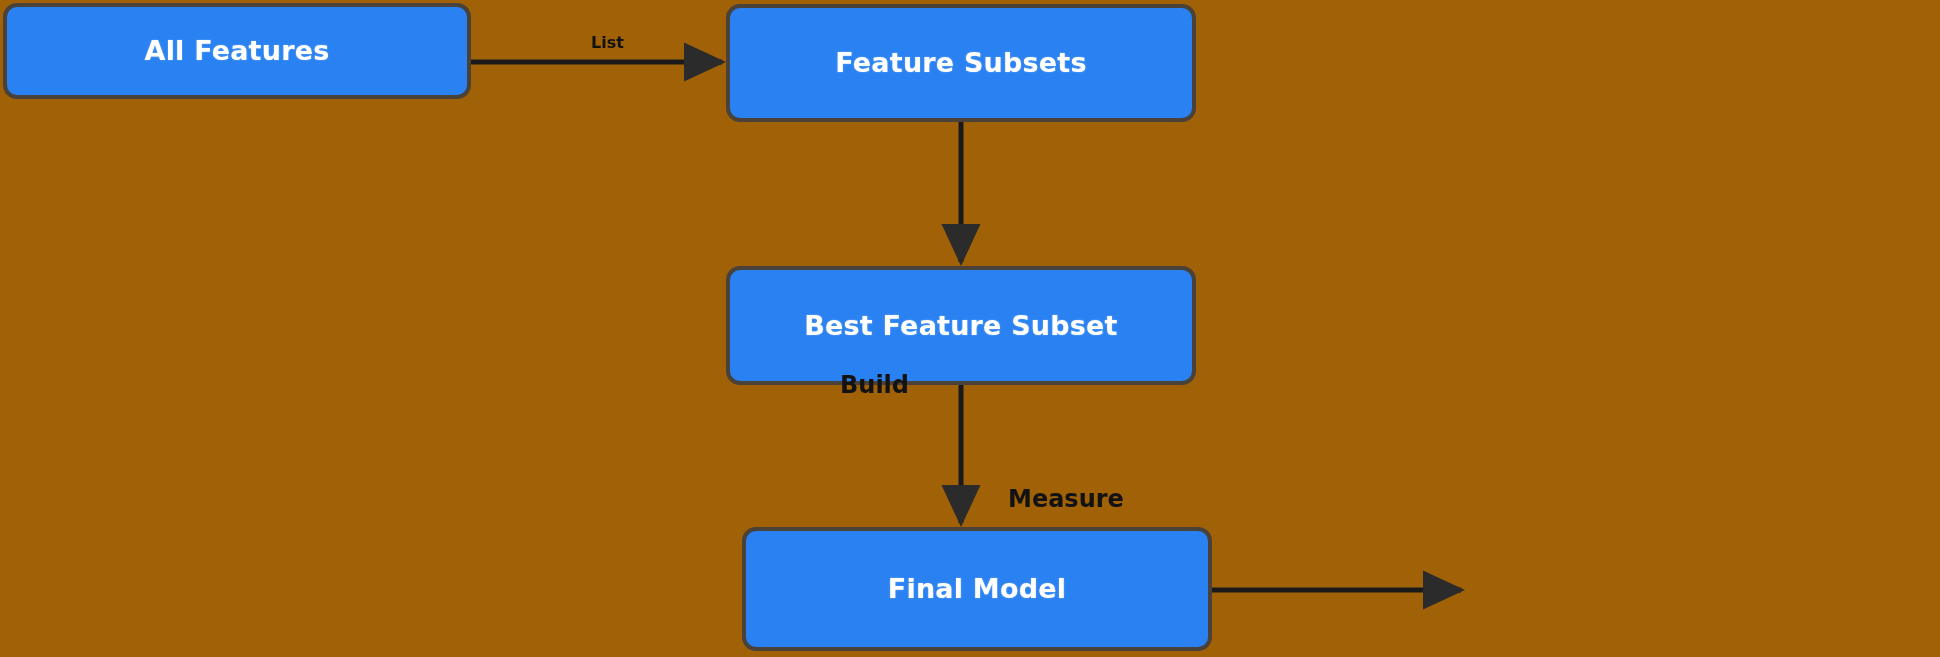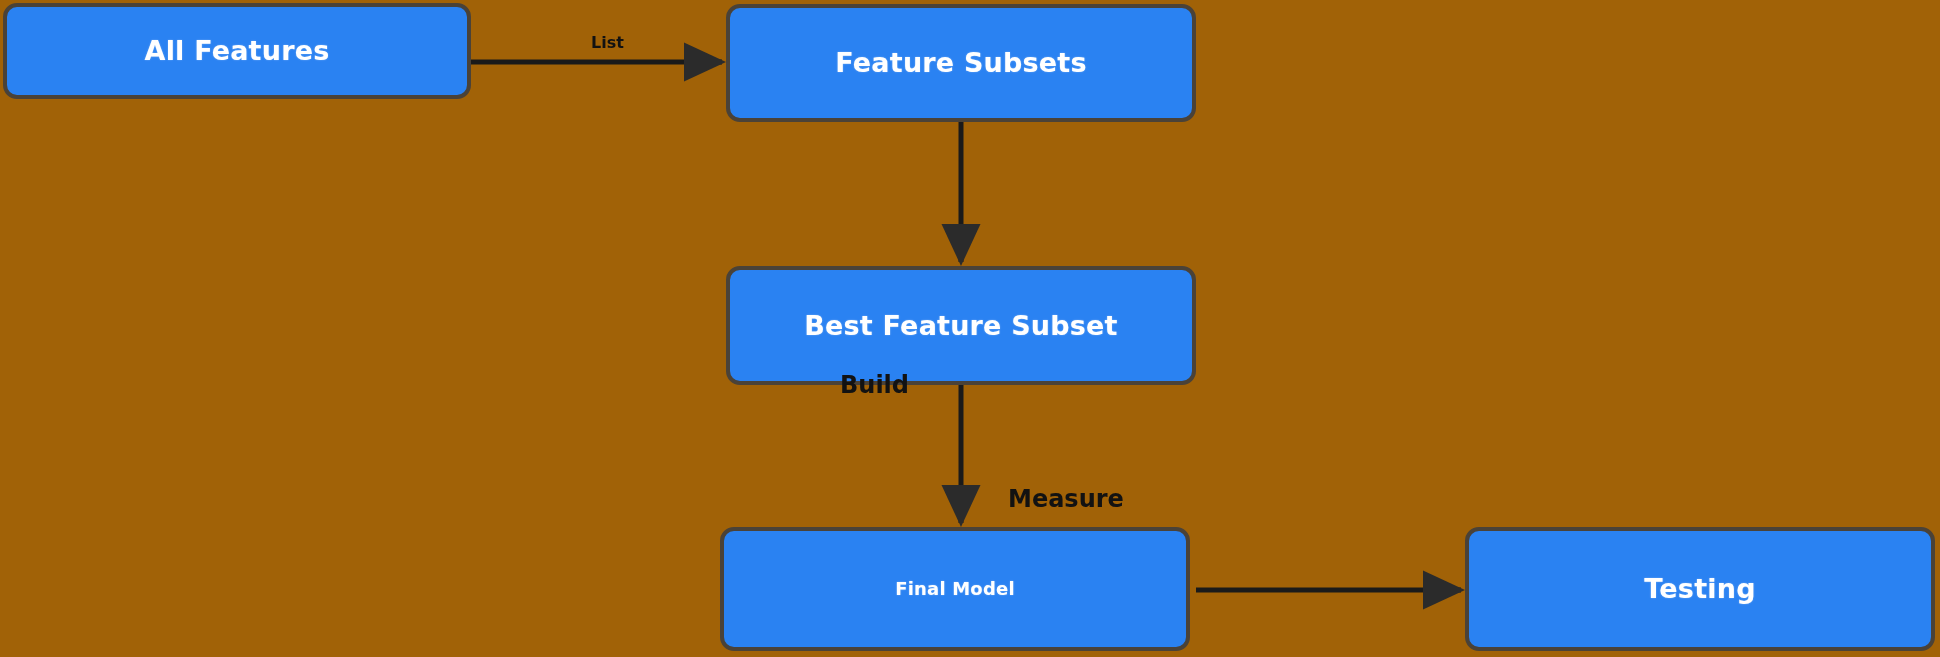--- a/index.html
+++ b/index.html
@@ -77,27 +77,24 @@
   </div>
 
   <div class="node" id="node-best-feature-subset" style="left: 726px; top: 266px; width: 470px; height: 119px; font-size: 27px; background: rgb(42, 130, 242); border-color: rgb(74, 66, 56); color: rgb(255, 255, 255);">
     <span class="node-label">Best Feature Subset</span>
   </div>
 
   <div class="node" id="node-feature-subsets" style="left: 726px; top: 4px; width: 470px; height: 118px; font-size: 27px; background: rgb(42, 130, 242); border-color: rgb(74, 66, 56); color: rgb(255, 255, 255);">
     <span class="node-label">Feature Subsets</span>
   </div>
 
-  <div class="node" id="node-final-model" style="left: 720px; top: 527px; width: 470px; height: 124px; font-size: 18px; background: rgb(42, 130, 242); border-color: rgb(74, 66, 56); color: rgb(255, 255, 255);">
+  <div class="node" id="node-final-model" style="left: 742px; top: 527px; width: 470px; height: 124px; font-size: 27px; background: rgb(42, 130, 242); border-color: rgb(74, 66, 56); color: rgb(255, 255, 255);">
     <span class="node-label">Final Model</span>
   </div>
 
-  <div class="node" id="node-testing" style="left: 1465px; top: 527px; width: 470px; height: 124px; font-size: 27px; background: rgb(42, 130, 242); border-color: rgb(74, 66, 56); color: rgb(255, 255, 255);">
-    <span class="node-label">Testing</span>
-  </div>
 
   <div class="edge-label" id="label-edge-list" style="left: 591px; top: 35px; font-size: 16px; color: rgb(18, 18, 18);">List</div>
 
 
   <div class="edge-label" id="label-edge-build" style="left: 840px; top: 361px; font-size: 24px; color: rgb(18, 18, 18); margin-top: 12px;">Build</div>
 
   <div class="edge-label" id="label-edge-measure" style="left: 1008px; top: 441px; font-size: 24px; color: rgb(18, 18, 18); margin-top: 46px;">Measure</div>
 
 </div>
 

